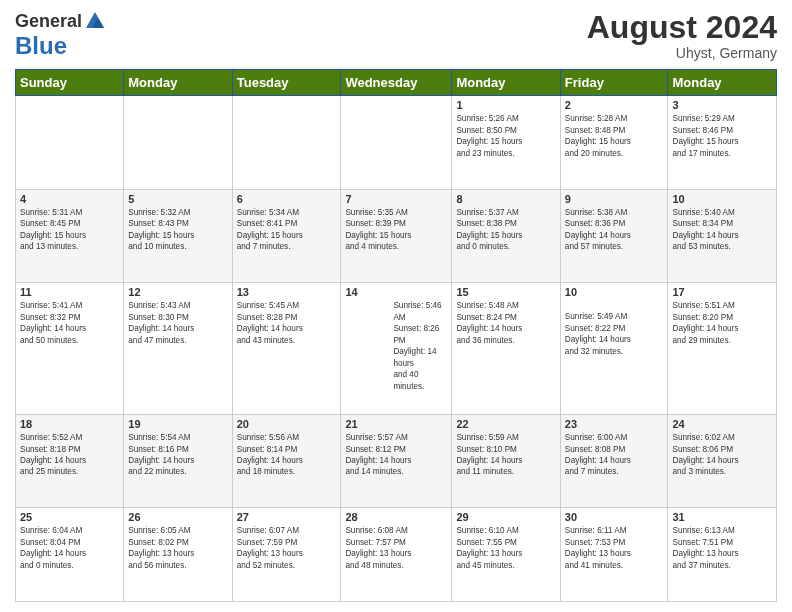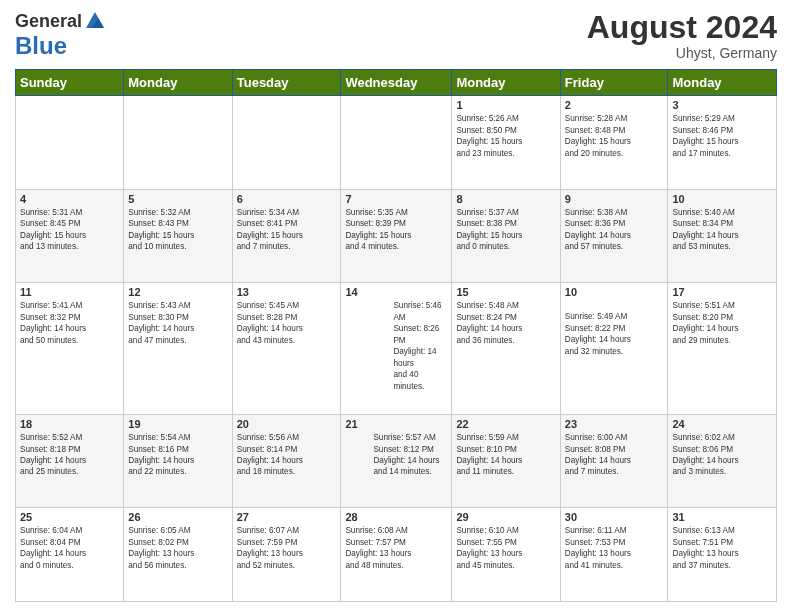--- a/index.html
+++ b/index.html
@@ -297,21 +297,21 @@
           </td>
           <td>
             <span class="day-number">20</span>
             <div class="day-info" style="white-space: pre-line;">Sunrise: 5:56 AM
 Sunset: 8:14 PM
 Daylight: 14 hours
 and 18 minutes.</div>
           </td>
           <td>
             <span class="day-number">21</span>
-            <div class="day-info" style="white-space: pre-line; margin-left: 28px;">Sunrise: 5:57 AM
+            <div class="day-info" style="white-space: pre-line;">Sunrise: 5:57 AM
 Sunset: 8:12 PM
 Daylight: 14 hours
 and 14 minutes.</div>
           </td>
           <td>
             <span class="day-number">22</span>
             <div class="day-info" style="white-space: pre-line;">Sunrise: 5:59 AM
 Sunset: 8:10 PM
 Daylight: 14 hours
 and 11 minutes.</div>

